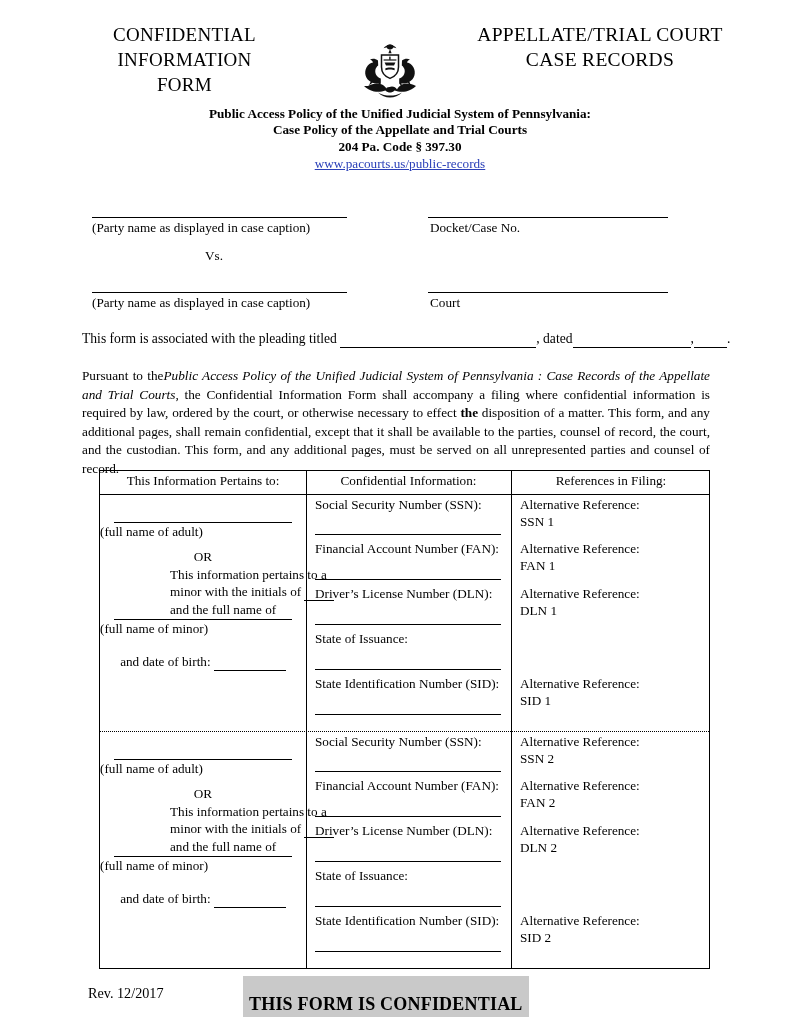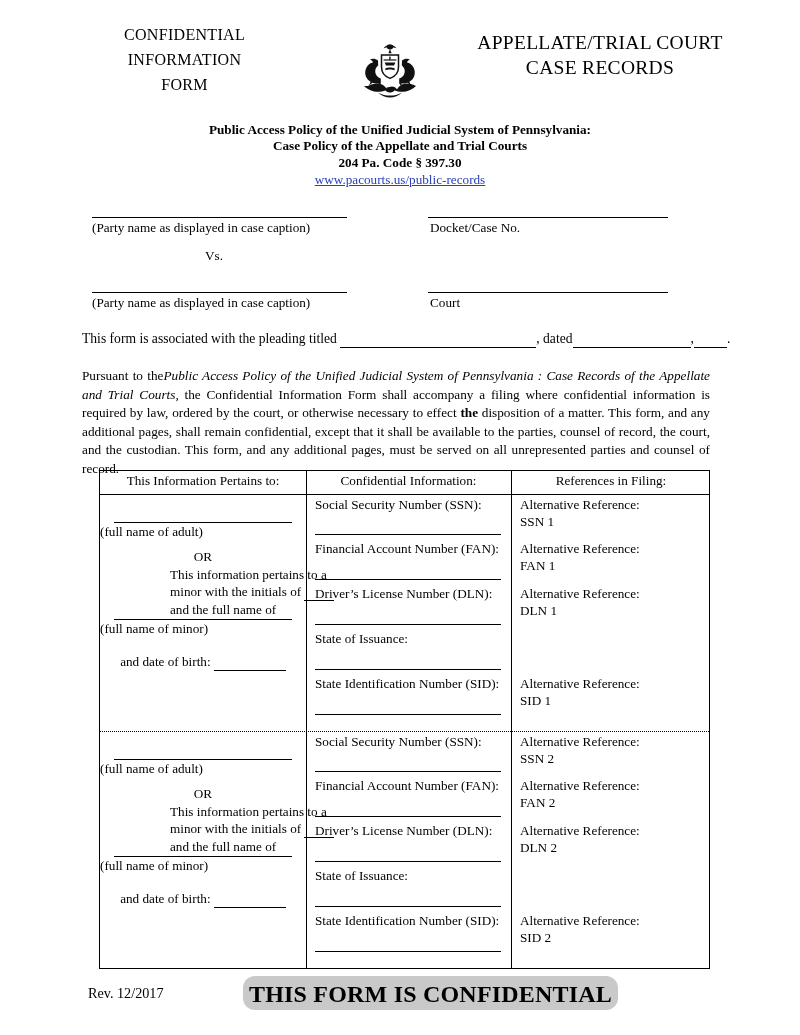--- a/index.html
+++ b/index.html
@@ -21,27 +21,27 @@
     position: absolute;
     left: 0; top: 18px;
     width: 800px;
     height: 82px;
   }
   .hdr-left {
     position: absolute;
     left: 62px; top: 4px;
     width: 245px;
     text-align: center;
-    font-size: 16px;
+    font-size: 19px;
     line-height: 25px;
     letter-spacing: 0.3px;
   }
   .hdr-right {
     position: absolute;
-    left: 455px; top: 12px;
+    left: 455px; top: 4px;
     width: 290px;
     text-align: center;
     font-size: 19.5px;
     line-height: 25px;
     letter-spacing: 0.3px;
   }
   .crest {
     position: absolute;
     left: 348px; top: 22px;
     width: 84px; height: 62px;
@@ -49,21 +49,20 @@
 
   
   .policy {
     position: absolute;
     left: 0; top: 106px;
     width: 800px;
     text-align: center;
     font-size: 13.2px;
     line-height: 16.4px;
     font-weight: bold;
-    margin-top: 16px;
   }
   .policy .url {
     color: #2b40b8;
     text-decoration: underline;
     font-weight: normal;
     display: inline-block;
     margin-top: 1px;
   }
 
   
@@ -255,26 +254,25 @@
   
   .footer-rev {
     position: absolute;
     left: 88px; top: 985px;
     font-size: 14.2px;
   }
   .footer-banner {
     position: absolute;
     left: 243px; top: 976px;
     background: #c9c9c9;
-    padding: 5px 6px 2px 6px;
-    font-size: 24px;
+    padding: 18px 6px 2px 6px;
+    font-size: 18px;
     font-weight: bold;
     letter-spacing: 0.2px;
     white-space: nowrap;
-    border-radius: 12px;
   }
 </style>
 </head>
 <body>
 
 <div class="header">
   <div class="hdr-left">
     <div>CONFIDENTIAL</div>
     <div>INFORMATION</div>
     <div>FORM</div>

